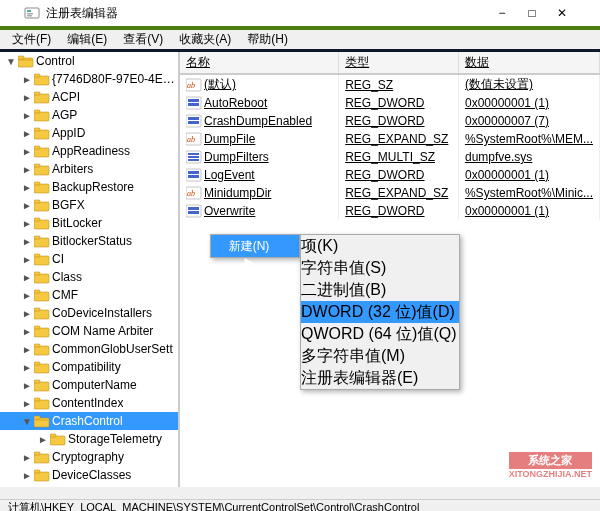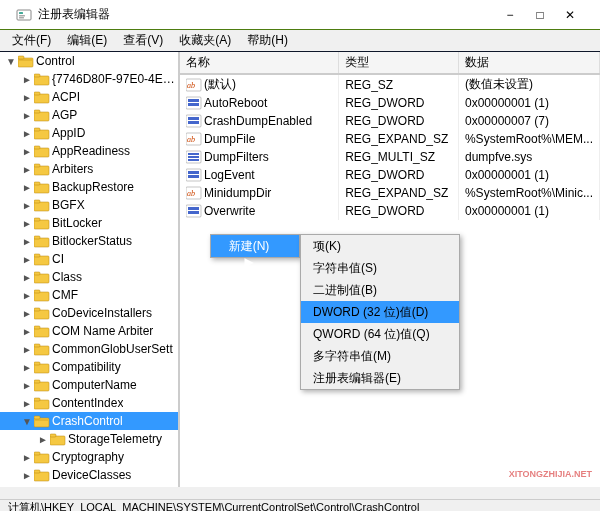--- a/index.html
+++ b/index.html
@@ -8,26 +8,26 @@
       height: 511px;
       font-family: 'SimSun', '宋体', sans-serif;
       font-size: 12px;
       background: #f0f0f0;
       overflow: hidden;
     }
 
     
     .title-bar {
       background: #fff;
-      border-bottom: 1px solid #4d7c0f;
+      border-bottom: 4px solid #4d7c0f;
       display: flex;
       align-items: center;
       justify-content: space-between;
       height: 30px;
-      padding: 0 16px;
+      padding: 0 24px;
       gap: 36px;
     }
     .title-bar-left {
       display: flex;
       align-items: center;
       gap: 6px;
     }
     .title-icon {
       width: 16px;
       height: 16px;
@@ -51,21 +51,21 @@
       align-items: center;
       justify-content: center;
     }
 
     
     .menu-bar {
       background: #f0f0f0;
       display: flex;
       align-items: center;
       height: 22px;
-      border-bottom: 1px solid #0f172a;
+      border-bottom: 3px solid #0f172a;
       padding: 0 4px;
     }
     .menu-item {
       padding: 2px 8px;
       cursor: pointer;
       font-size: 12px;
       color: #000;
     }
 
     
@@ -111,20 +111,21 @@
       overflow: hidden;
       text-overflow: ellipsis;
     }
 
     
     .content-panel {
       flex: 1;
       overflow: auto;
       background: #fff;
       position: relative;
+      text-decoration: underline;
     }
 
     
     .reg-table {
       width: 100%;
       border-collapse: collapse;
       font-size: 12px;
     }
     .reg-table th {
       background: #f5f5f5;
@@ -171,23 +172,23 @@
       position: absolute;
       top: 182px;
       left: 120px;
       background: #f0f0f0;
       border: 1px solid #aaa;
       box-shadow: 2px 2px 5px rgba(0,0,0,0.3);
       z-index: 101;
       min-width: 160px;
     }
     .submenu .menu-entry {
-      padding: 3px 12px;
+      padding: 3px 0;
       cursor: pointer;
-      font-size: 12px;
+      font-size: 16px;
       height: 22px;
       display: flex;
       align-items: center;
     }
     .submenu .menu-entry.highlighted { background: #3399ff; color: #000000; }
 
     
     .status-bar {
       background: #f0f0f0;
       border-top: 1px solid #ccc;
@@ -553,20 +554,21 @@
     <div class="menu-entry">项(K)</div>
         <div class="menu-entry">字符串值(S)</div>
         <div class="menu-entry">二进制值(B)</div>
         <div class="menu-entry highlighted">DWORD (32 位)值(D)</div>
         <div class="menu-entry">QWORD (64 位)值(Q)</div>
         <div class="menu-entry">多字符串值(M)</div>
         <div class="menu-entry">注册表编辑器(E)</div>
       </div>
 
     <div style="position:absolute;bottom:8px;right:8px;text-align:center;opacity:0.5;pointer-events:none;">
+      <div style="background:#c00;color:#fff;font-size:11px;padding:1px 4px;font-weight:bold;">系统之家</div>
       <div style="color:#c00;font-size:9px;font-weight:bold;">XITONGZHIJIA.NET</div>
     </div>
   </div>
 </div>
 
 <div class="status-bar">
   <span>计算机\HKEY_LOCAL_MACHINE\SYSTEM\CurrentControlSet\Control\CrashControl</span>
 </div>
 
 </body></html>

